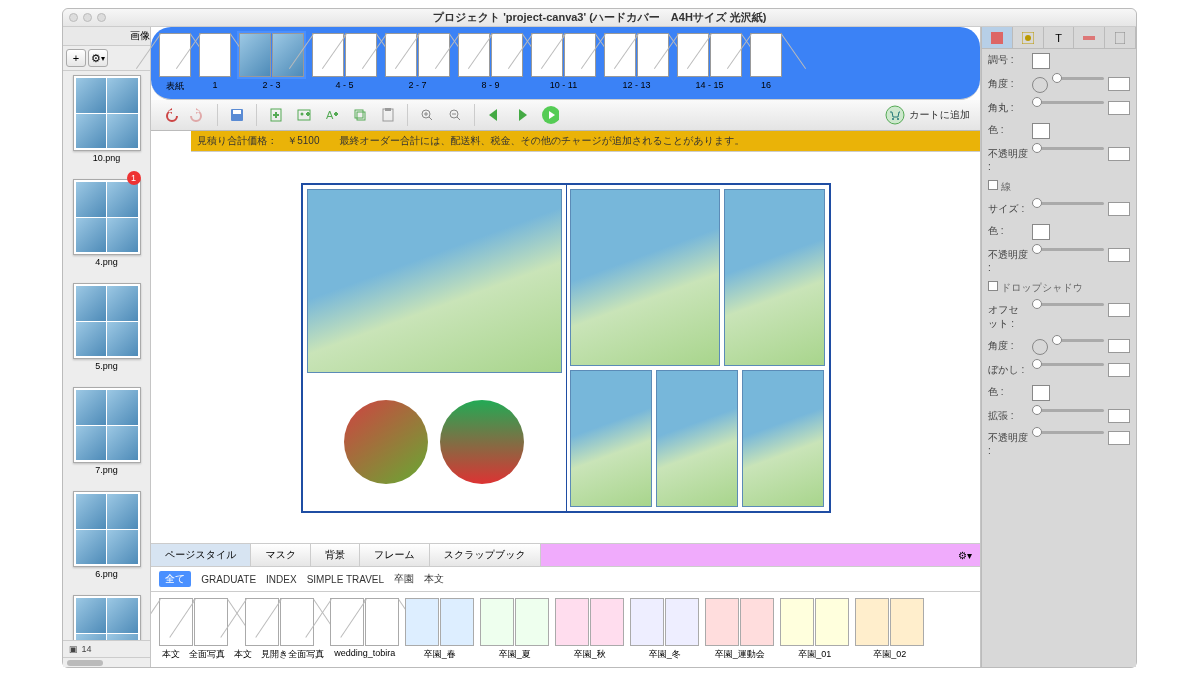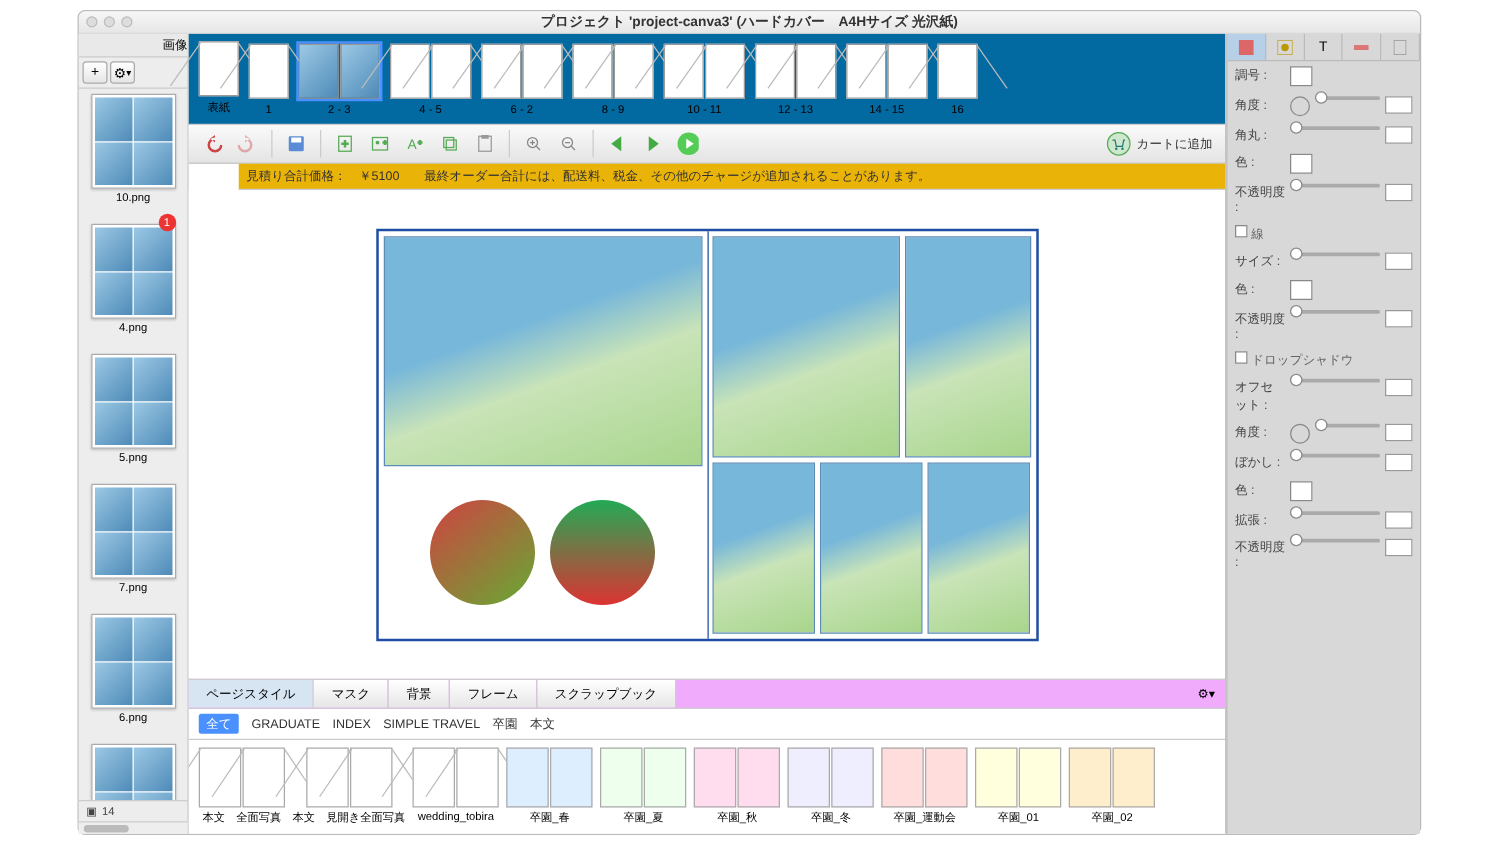--- a/index.html
+++ b/index.html
@@ -20,21 +20,21 @@
 .thumb { width: 68px; }
 .thumb .pic { width: 68px; height: 76px; background: #fff; border: 1px solid #aaa; box-shadow: 0 1px 2px rgba(0,0,0,.2); display: grid; grid-template-columns: 1fr 1fr; grid-template-rows: 1fr 1fr; gap: 1px; padding: 2px; }
 .thumb .cell { background: linear-gradient(135deg,#9cc8e4,#4e8bb8); }
 .thumb .lbl { text-align: center; font-size: 9px; margin-top: 2px; }
 .badge { position: absolute; width: 14px; height: 14px; border-radius: 50%; background: #e33; color: #fff; font-size: 9px; display: flex; align-items: center; justify-content: center; transform: translate(54px,-84px); }
 .leftfoot { border-top: 1px solid #ccc; padding: 3px 6px; display: flex; align-items: center; gap: 4px; font-size: 9px; color: #444; }
 .scrollbar-h { height: 10px; background: #eee; border-top: 1px solid #ccc; position: relative; }
 .scrollbar-h .knob { position: absolute; left: 4px; width: 36px; top: 2px; height: 6px; background: #bbb; border-radius: 3px; }
 
 .centercol { flex: 1; display: flex; flex-direction: column; background: #fff; border-right: 1px solid #c5c5c5; }
-.pages { display: flex; gap: 8px; padding: 6px 8px; align-items: center; background: #0369a1; border-bottom: 1px solid #ccc; }
+.pages { display: flex; gap: 8px; padding: 6px 8px; align-items: flex-start; background: #3b82f6; border-bottom: 1px solid #ccc; border-radius: 20px; }
 .pageth { display: flex; flex-direction: column; align-items: center; }
 .pagebox { display: flex; gap: 1px; }
 .page { width: 32px; height: 44px; background: #fff; border: 1px solid #999; position: relative; }
 .page.blank::before, .page.blank::after { content:""; position:absolute; width:1px; height:100%; background:#bbb; left:0; top:0; transform-origin: top left; }
 .page.blank::before { transform: rotate(35deg); }
 .page.blank::after { transform: rotate(-35deg); left: 100%; transform-origin: top right;}
 .pageth.sel .pagebox { outline: 2px solid #4a90ff; }
 .pageth .pl { font-size: 9px; margin-top: 3px; }
 .filled { background: linear-gradient(135deg,#9cc8e4,#4e8bb8) !important; }
 
@@ -202,21 +202,21 @@
               <div class="page blank"></div>
               <div class="page blank"></div>
             </div>
             <div class="pl">4 - 5</div>
           </div>
           <div class="pageth">
             <div class="pagebox">
               <div class="page blank"></div>
               <div class="page blank"></div>
             </div>
-            <div class="pl">6 - 2</div>
+            <div class="pl">2 - 7</div>
           </div>
           <div class="pageth">
             <div class="pagebox">
               <div class="page blank"></div>
               <div class="page blank"></div>
             </div>
             <div class="pl">8 - 9</div>
           </div>
           <div class="pageth">
             <div class="pagebox">

